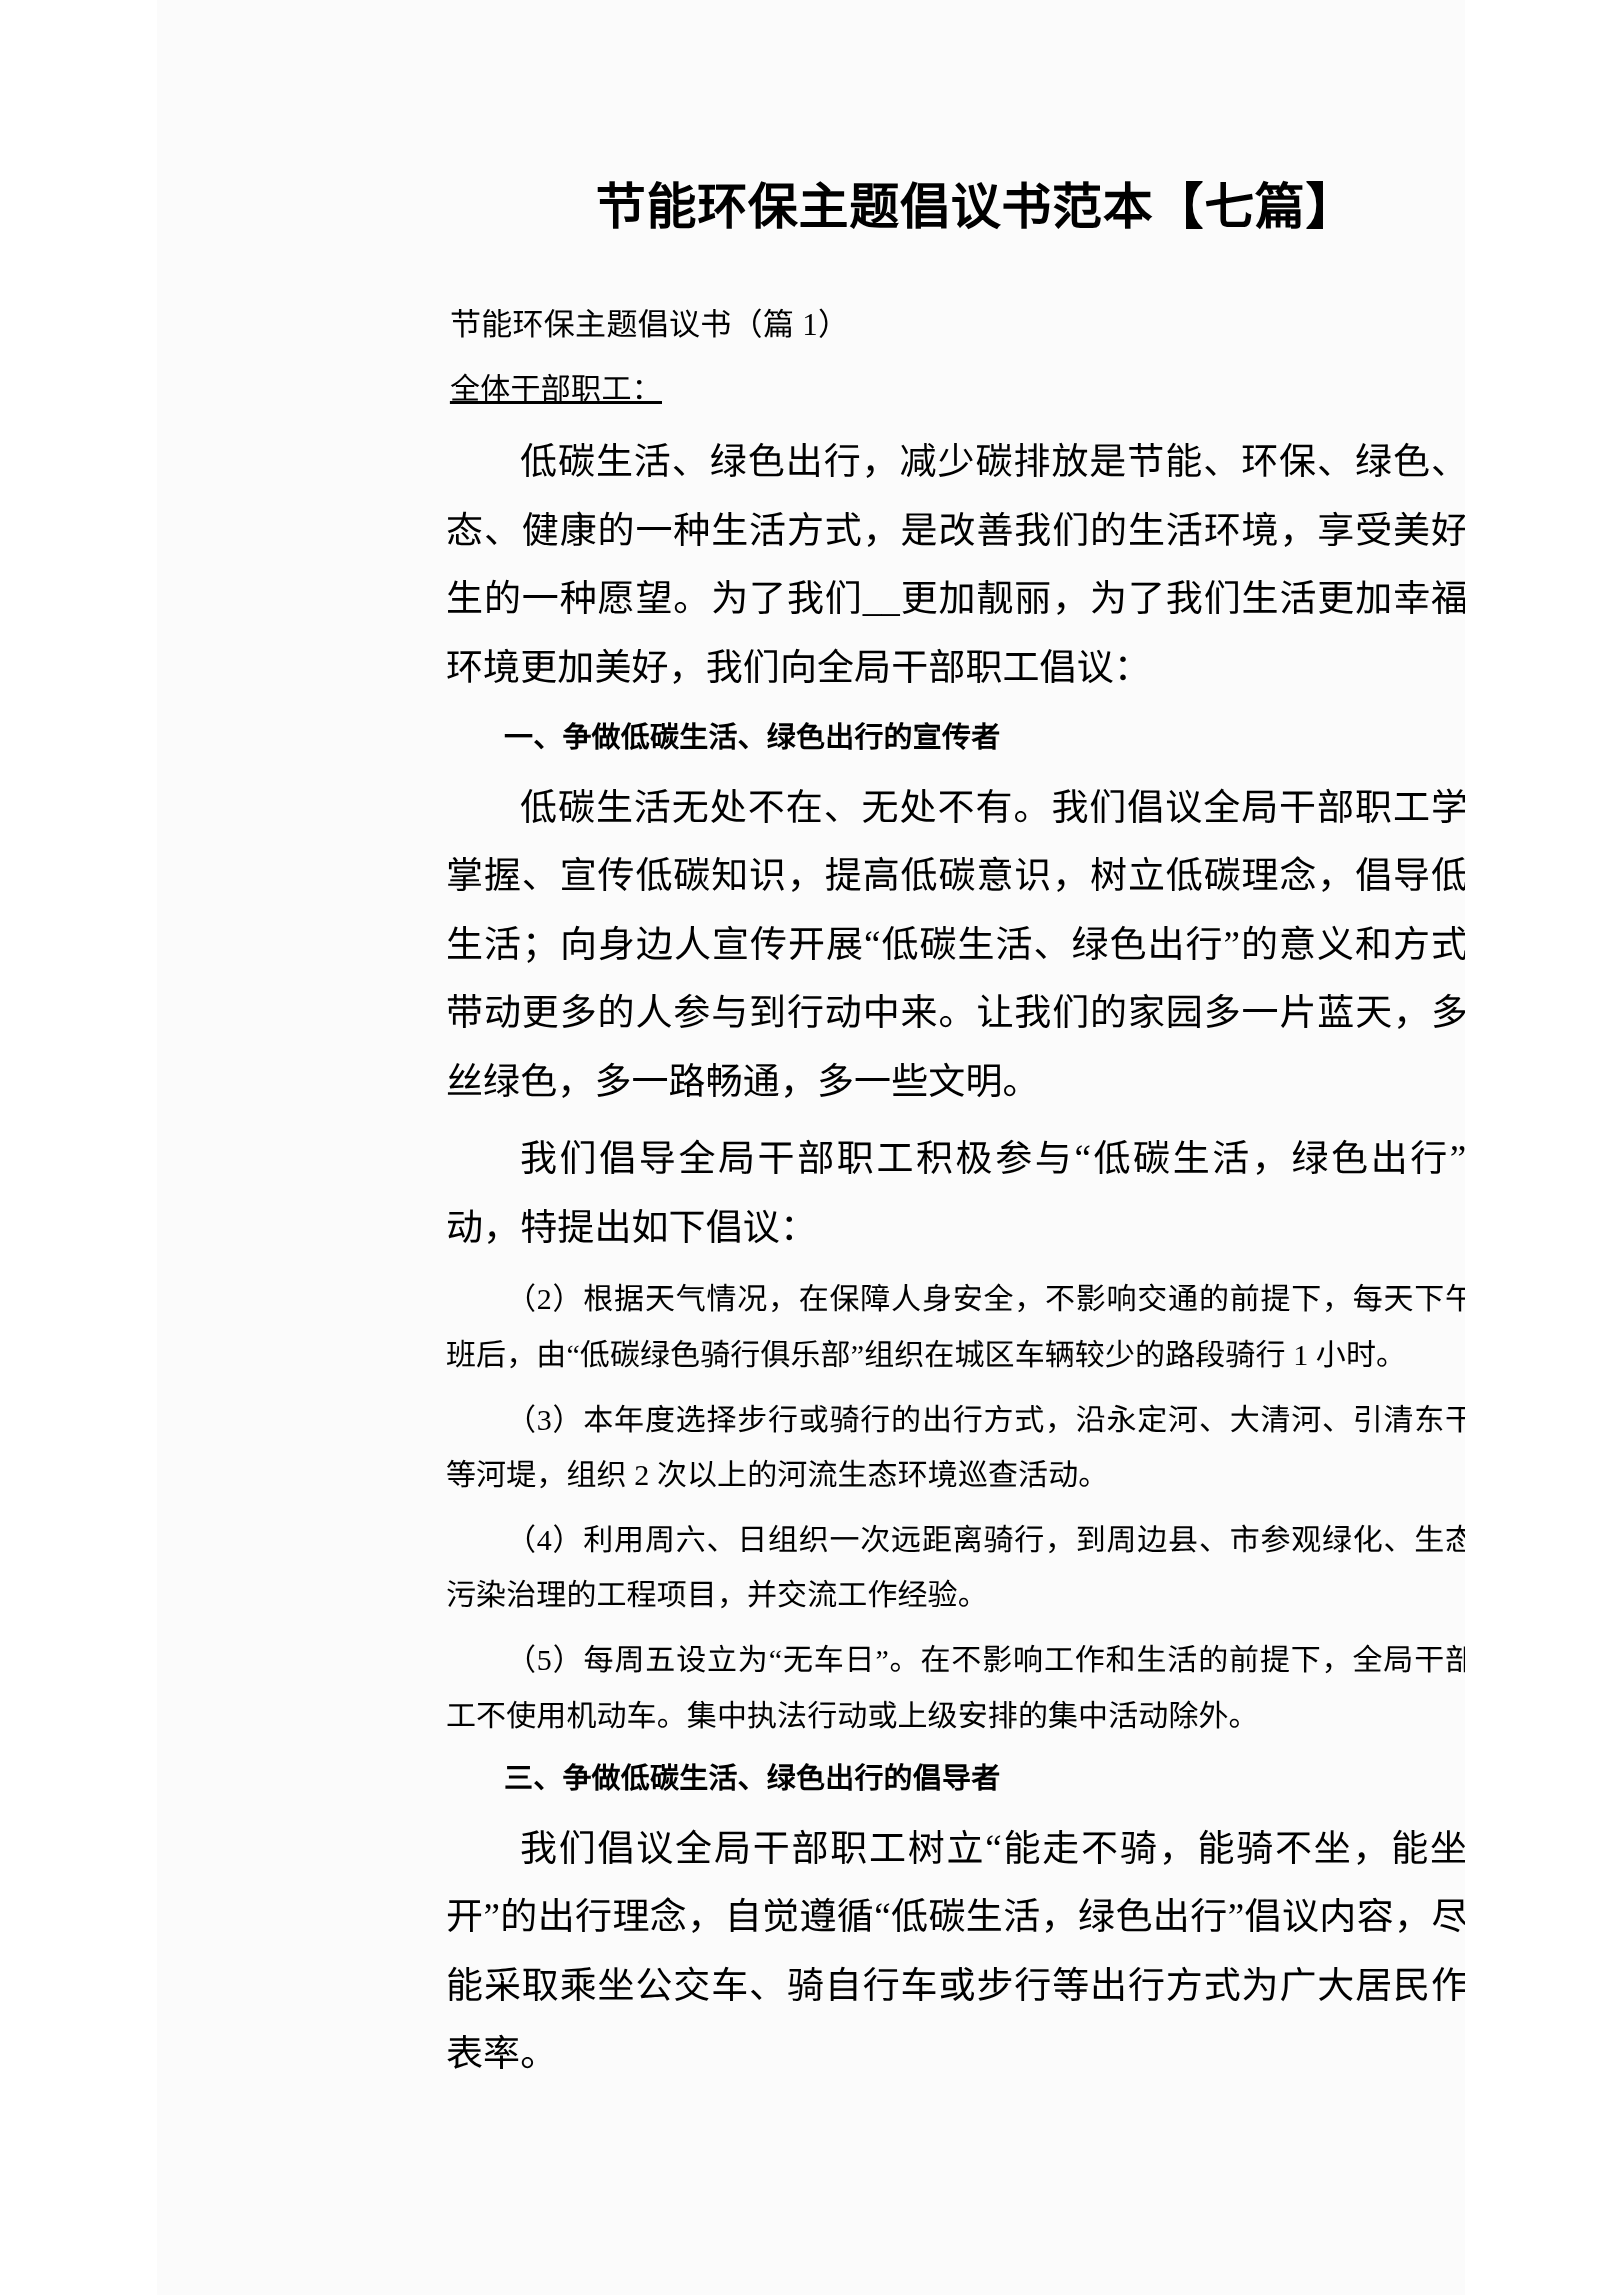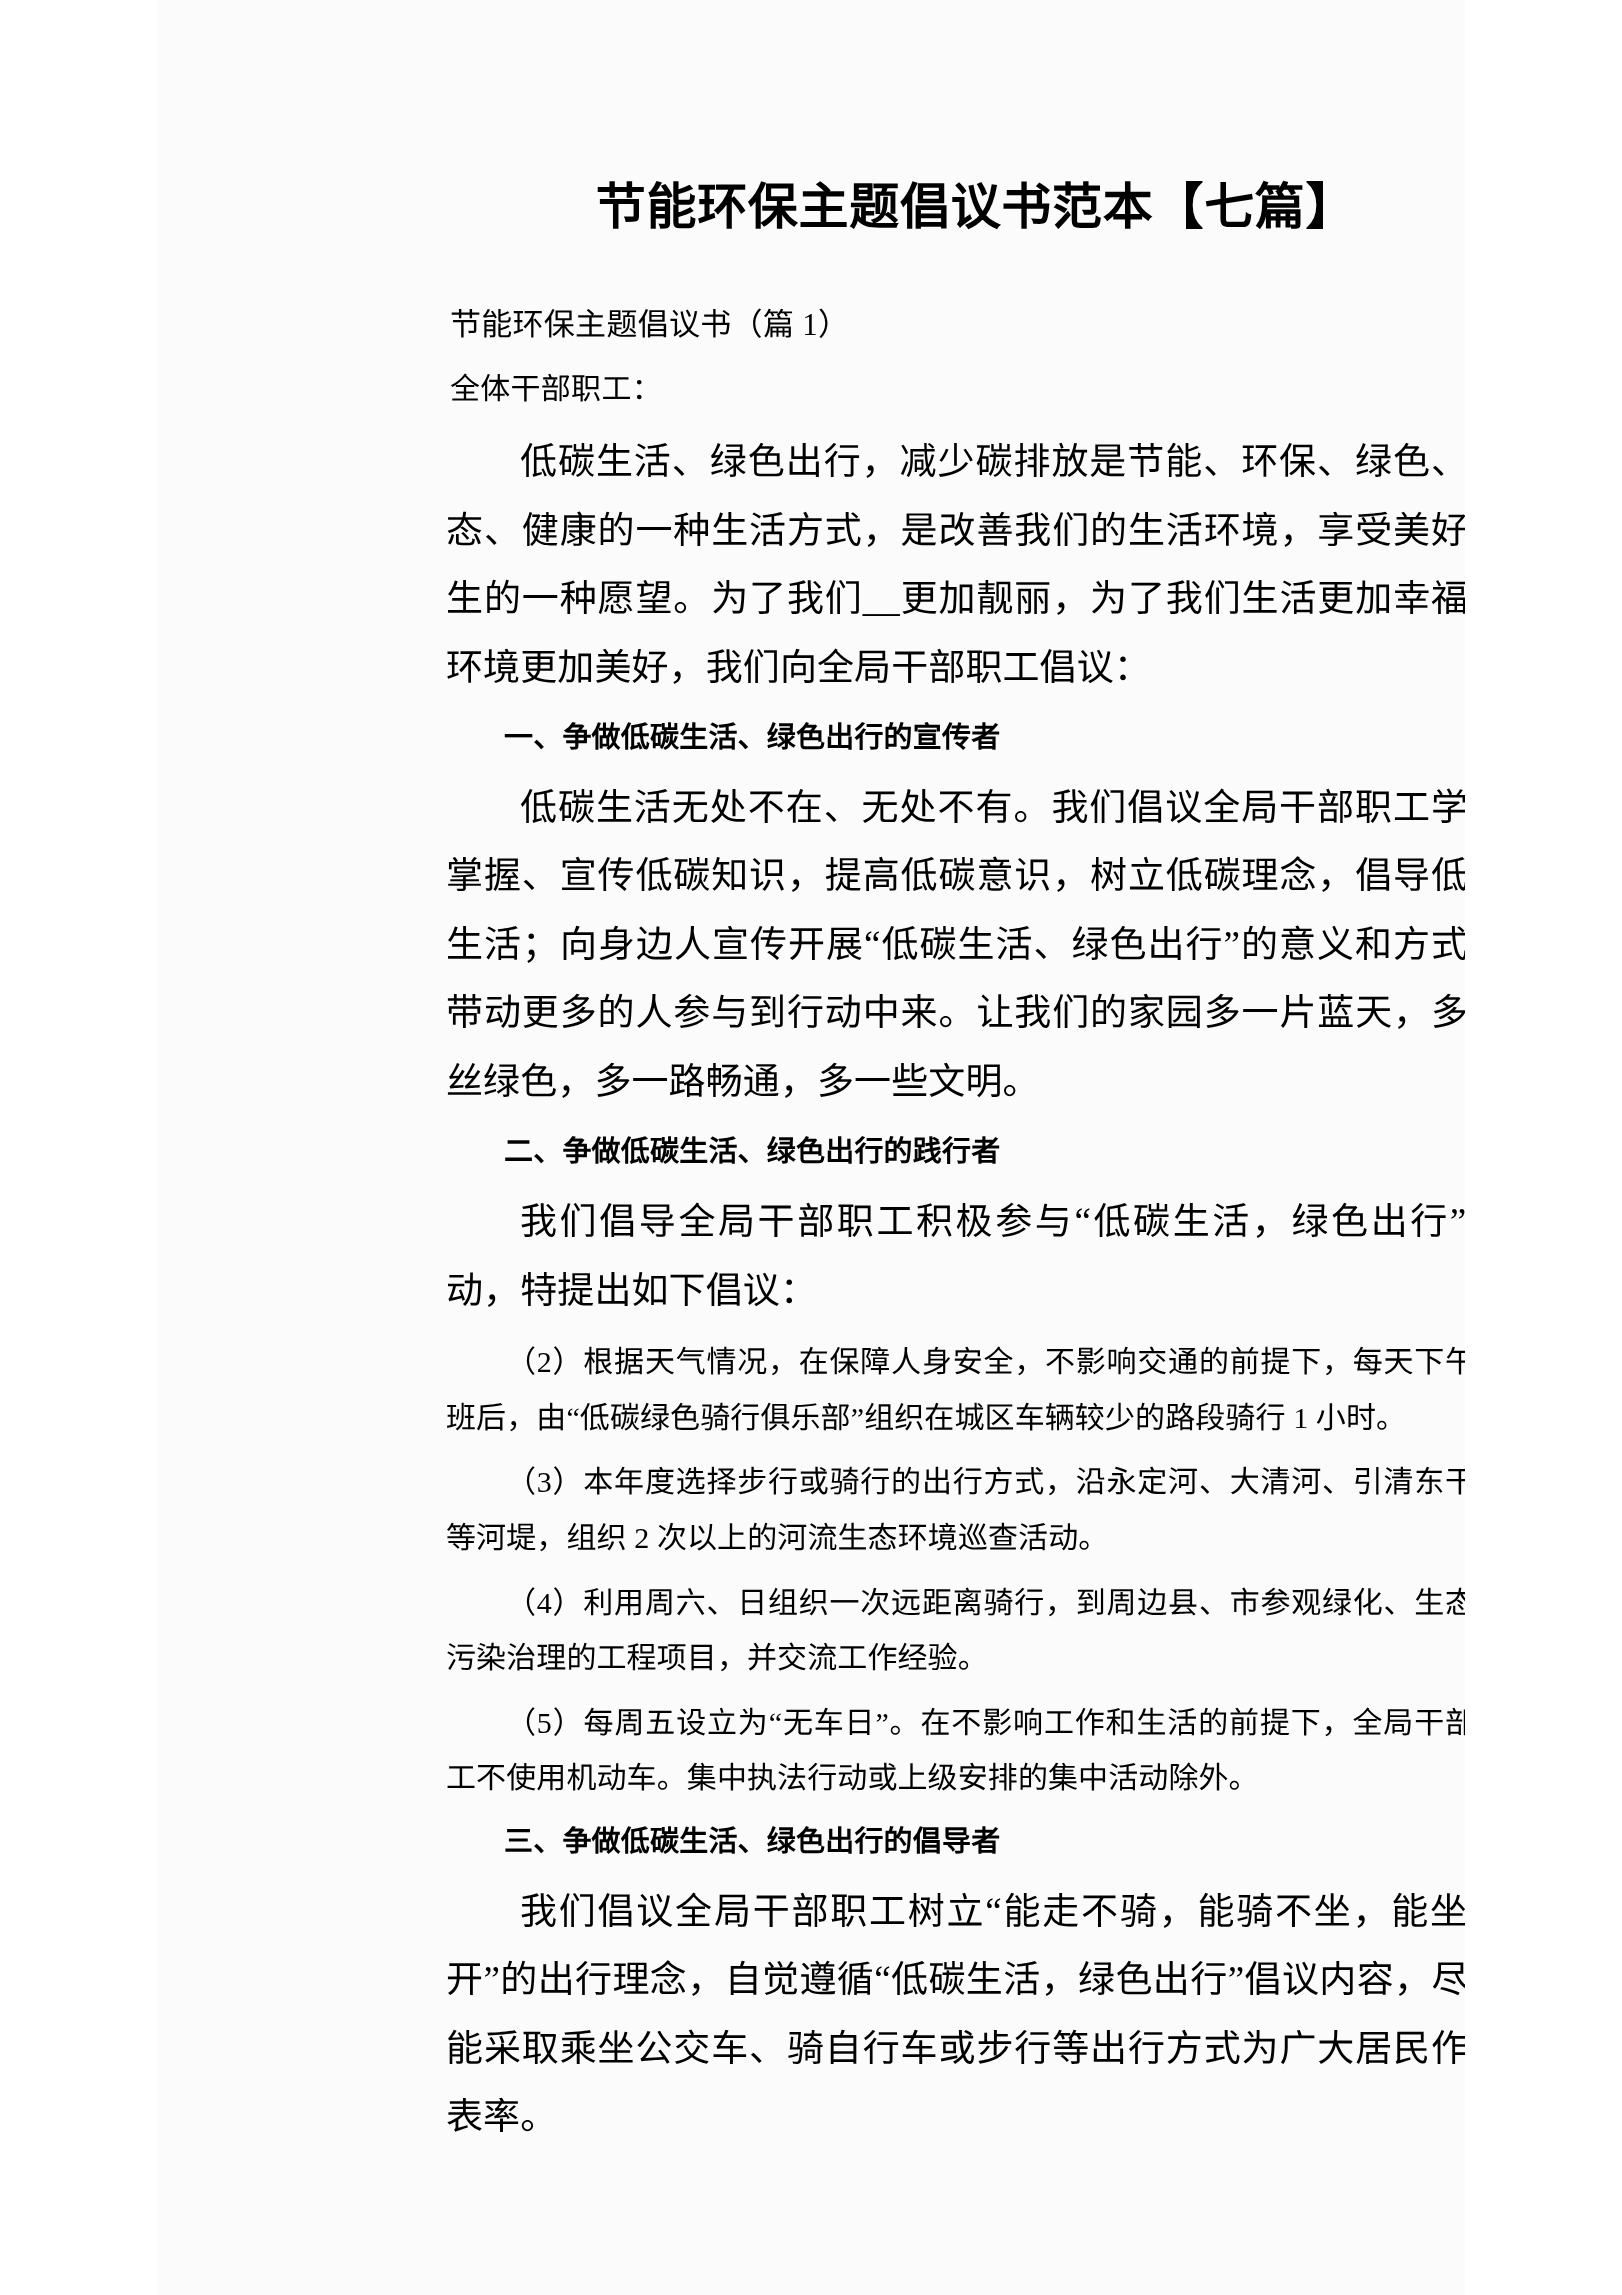--- a/index.html
+++ b/index.html
@@ -48,20 +48,21 @@
     padding-left: 3.9px;
     letter-spacing: 0.3px;
   }
 
   .salutation {
     font-size: 30px;
     line-height: 1.55;
     margin: 0 0 15.7px 0;
     padding-left: 3.9px;
     letter-spacing: 0.3px;
+    text-decoration: underline;
   }
 
   .para {
     font-size: 37px;
     line-height: 1.85;
     margin: 0 0 9.2px 0;
     text-align: justify;
     text-justify: inter-ideograph;
     text-indent: 2em;
     letter-spacing: 0.1px;
@@ -96,21 +97,20 @@
     <p class="sub-title">节能环保主题倡议书（篇 1）</p>
 
     <p class="salutation">全体干部职工：</p>
 
     <p class="para">低碳生活、绿色出行，减少碳排放是节能、环保、绿色、生态、健康的一种生活方式，是改善我们的生活环境，享受美好人生的一种愿望。为了我们__更加靓丽，为了我们生活更加幸福、环境更加美好，我们向全局干部职工倡议：</p>
 
     <h2 class="section-heading">一、争做低碳生活、绿色出行的宣传者</h2>
 
     <p class="para">低碳生活无处不在、无处不有。我们倡议全局干部职工学习掌握、宣传低碳知识，提高低碳意识，树立低碳理念，倡导低碳生活；向身边人宣传开展“低碳生活、绿色出行”的意义和方式，带动更多的人参与到行动中来。让我们的家园多一片蓝天，多一丝绿色，多一路畅通，多一些文明。</p>
 
-    <h2 class="section-heading">二、争做低碳生活、绿色出行的践行者</h2>
 
     <p class="para">我们倡导全局干部职工积极参与“低碳生活，绿色出行”活动，特提出如下倡议：</p>
 
 
     <p class="list-item">（2）根据天气情况，在保障人身安全，不影响交通的前提下，每天下午下班后，由“低碳绿色骑行俱乐部”组织在城区车辆较少的路段骑行 1 小时。</p>
 
     <p class="list-item">（3）本年度选择步行或骑行的出行方式，沿永定河、大清河、引清东干渠等河堤，组织 2 次以上的河流生态环境巡查活动。</p>
 
     <p class="list-item">（4）利用周六、日组织一次远距离骑行，到周边县、市参观绿化、生态、污染治理的工程项目，并交流工作经验。</p>
 

